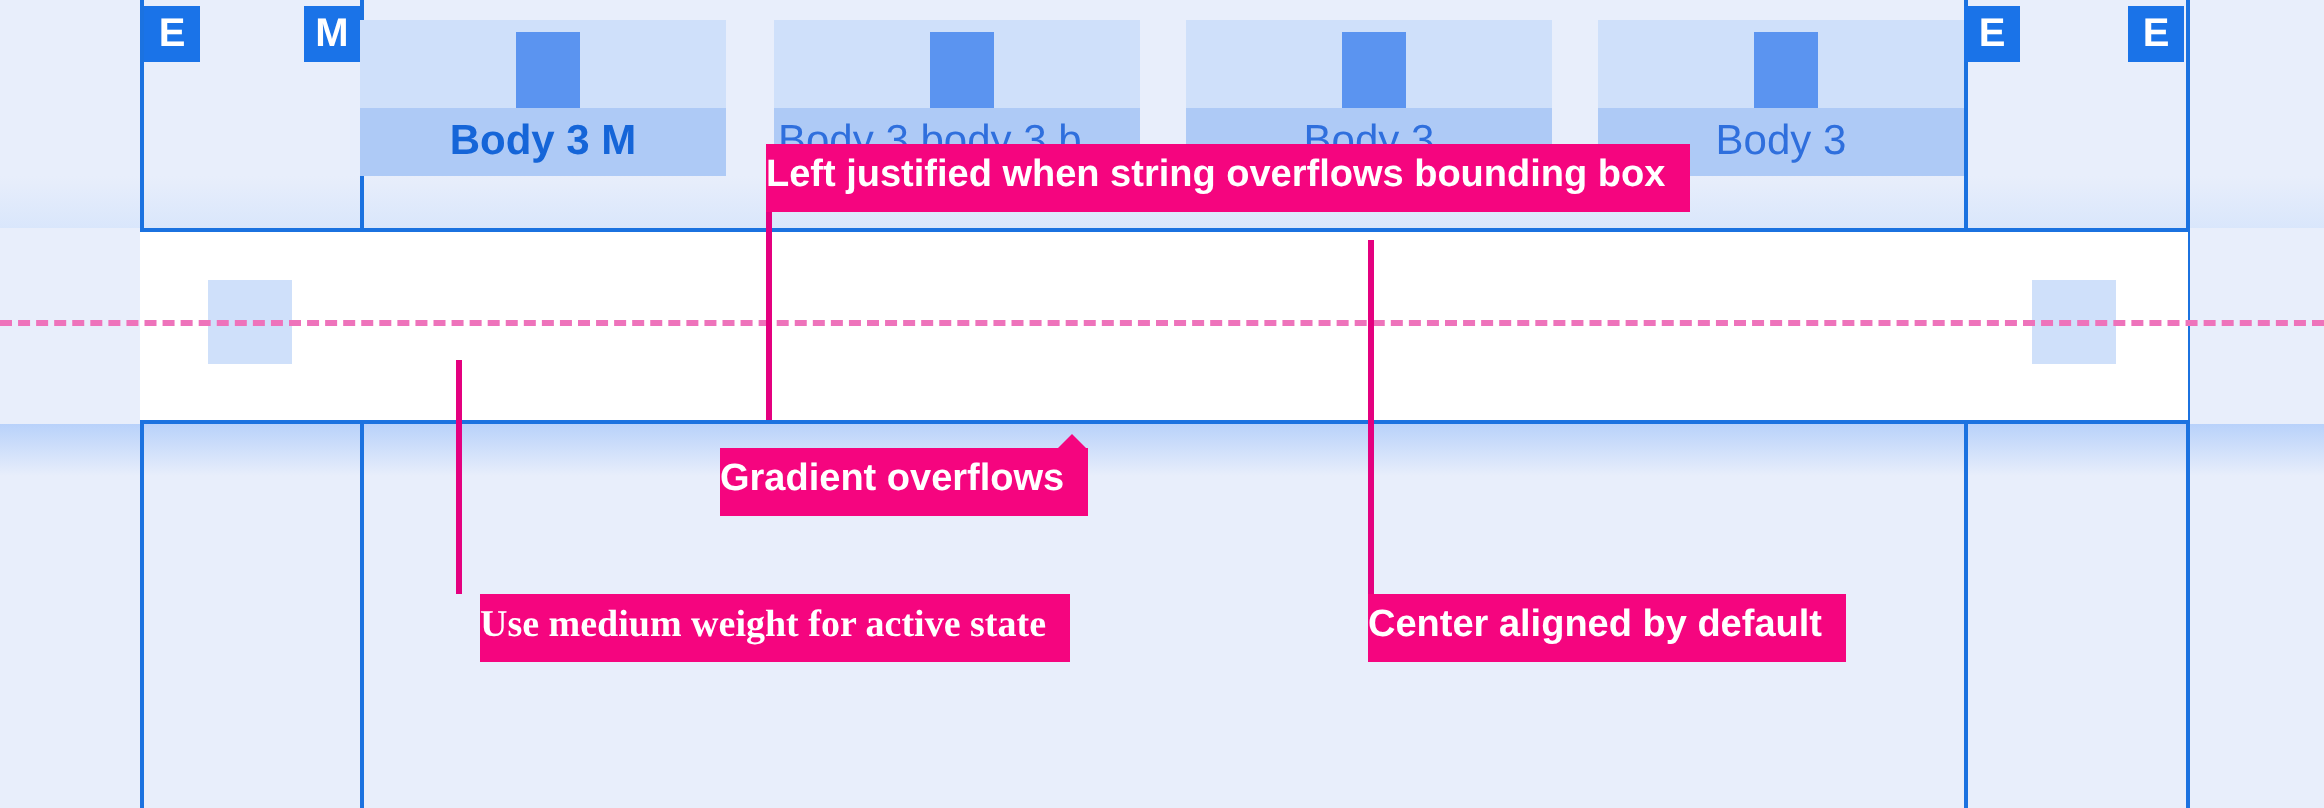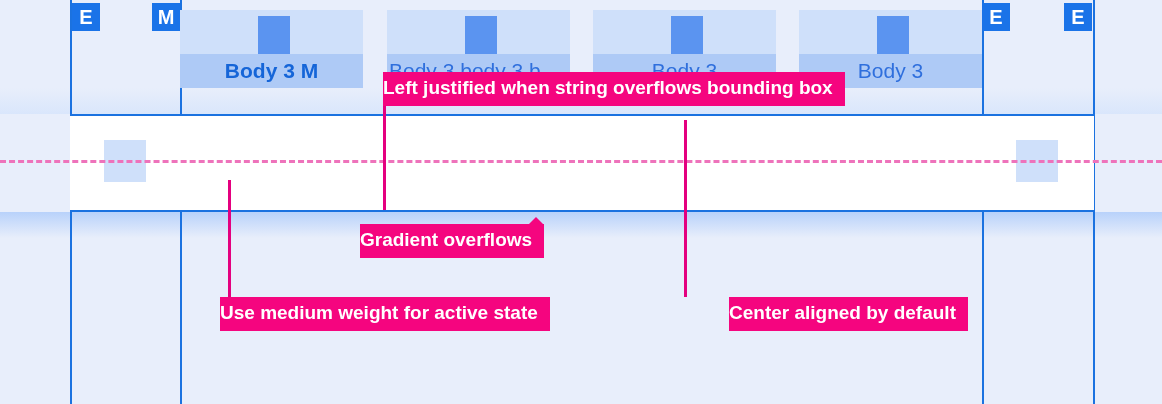--- a/index.html
+++ b/index.html
@@ -245,17 +245,17 @@
 
   <div class="conn-v" style="left:228px; top:180px; height:117px;"></div>
 
   <div class="conn-v" style="left:684px; top:120px; height:177px;"></div>
 
   <div class="callout" style="left:383px; top:72px;">Left justified when string overflows bounding box</div>
 
   <div class="conn-pointer" style="left:528px; top:217px;"></div>
   <div class="callout" style="left:360px; top:224px;">Gradient overflows</div>
 
-  <div class="callout" style="left:220px; top:297px;">Use medium weight for active state</div>
-
-  <div class="callout" style="left:684px; top:297px;margin-left:45px;">Center aligned by default</div>
+  <div class="callout" style="left:240px; top:297px;font-family:Liberation Serif, serif;">Use medium weight for active state</div>
+
+  <div class="callout" style="left:684px; top:297px;">Center aligned by default</div>
 
 </div>
 
 </body></html>

